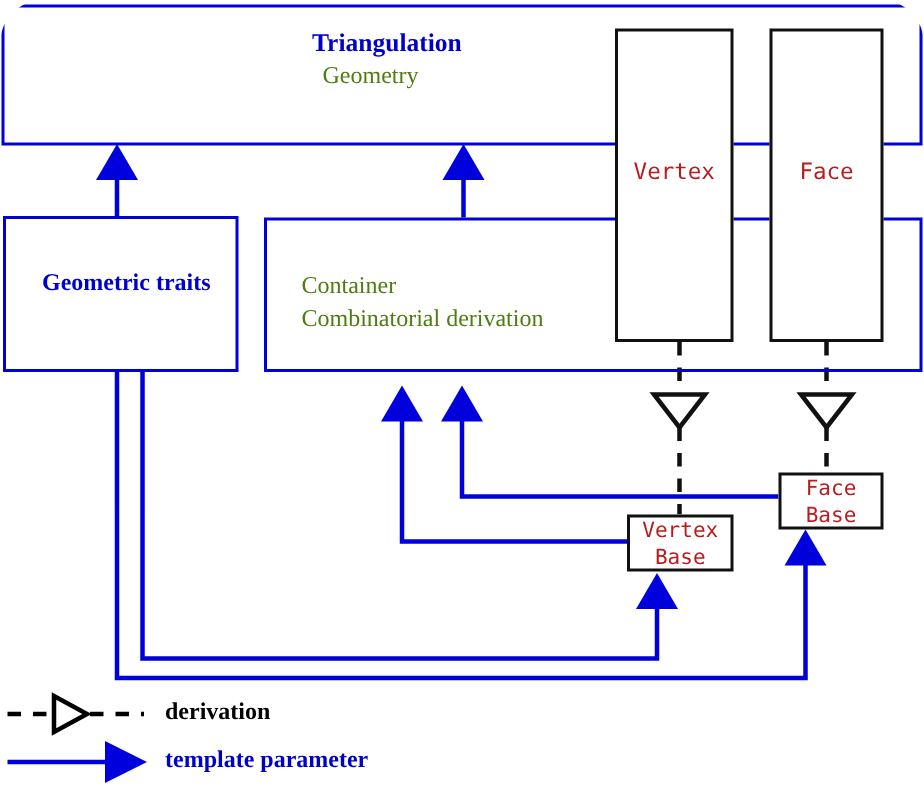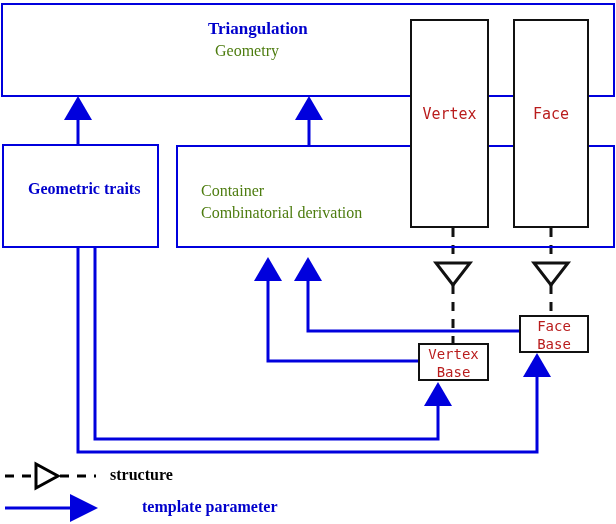--- a/index.html
+++ b/index.html
@@ -9,20 +9,21 @@
   }
   body {
     font-family: "Liberation Serif", serif;
   }
   #diagram {
     position: relative;
     width: 616px;
     height: 524px;
     background: #ffffff;
     overflow: hidden;
+    border-radius: 29px;
   }
   .box {
     position: absolute;
     box-sizing: border-box;
     background: transparent;
   }
   .blue-box {
     border: 2px solid #0000dd;
   }
   .black-box {
@@ -50,21 +51,21 @@
     text-align: center;
     line-height: 1.25;
   }
   .legend-text {
     position: absolute;
     font-family: "Liberation Serif", serif;
     font-weight: bold;
     white-space: nowrap;
   }
   .legend-derivation { color: #000000; }
-  .legend-template { color: #0000cc; margin-left: 32px; }
+  .legend-template { color: #0000cc; }
   svg.layer {
     position: absolute;
     left: 0;
     top: 0;
     width: 616px;
     height: 524px;
     pointer-events: none;
   }
   svg.layer.below { z-index: 1; }
   svg.layer.above { z-index: 5; }
@@ -158,17 +159,17 @@
       <line x1="5" y1="476" x2="33" y2="476" stroke="#000000" stroke-width="3" stroke-dasharray="9,8"></line>
       <polygon points="36,464 36,488 58,476" fill="#ffffff" stroke="#000000" stroke-width="3"></polygon>
       <line x1="60" y1="476" x2="96" y2="476" stroke="#000000" stroke-width="3" stroke-dasharray="9,8"></line>
     </g>
     <g>
       <line x1="5" y1="508" x2="70" y2="508" stroke="#0000dd" stroke-width="3"></line>
       <polygon points="70,494 70,522 98,508" fill="#0000dd"></polygon>
     </g>
   </svg>
 
-  <div class="legend-text legend-derivation" style="left:110px; top:466px; font-size:16px;">structure</div>
+  <div class="legend-text legend-derivation" style="left:110px; top:466px; font-size:16px;">derivation</div>
 
   <div class="legend-text legend-template" style="left:110px; top:498px; font-size:16px;">template parameter</div>
 
 </div>
 
 </body></html>

